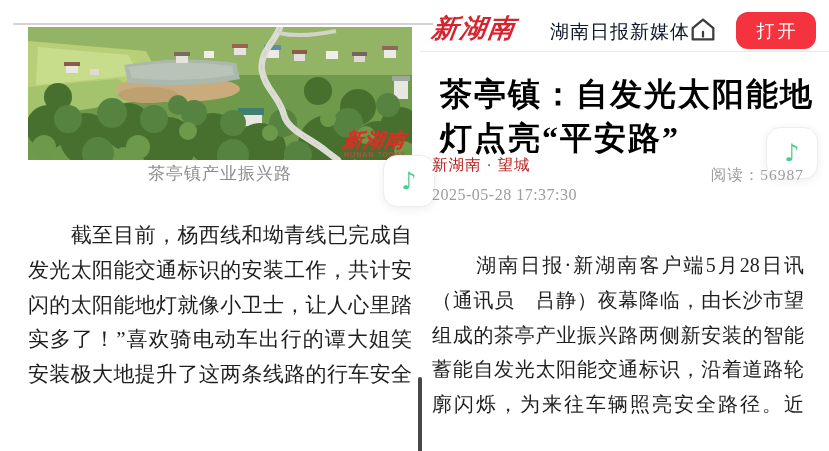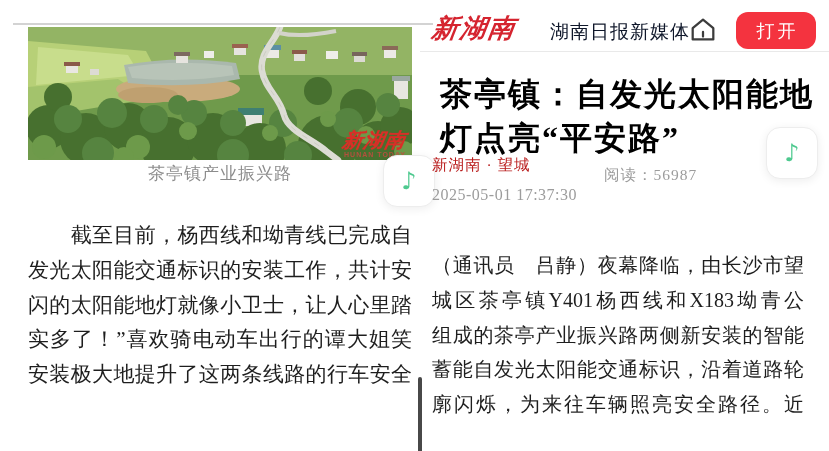--- a/index.html
+++ b/index.html
@@ -47,21 +47,21 @@
   .open-btn{left:736px;top:12px;width:80px;height:37px;border:none;border-radius:12px;
       color:#ffffff;font-size:18px;letter-spacing:3px;text-indent:3px;
       font-family:"Liberation Sans",sans-serif;
       display:flex;align-items:center;justify-content:center;cursor:pointer;}
   .hdr-line{left:420px;top:51px;width:409px;height:1px;background:#e9e9e9;}
 
   
   .title{left:432px;top:64px;width:378px;margin:8px;
       font-size:32px;font-weight:700;color:#000;line-height:44px;letter-spacing:2px;}
   .byline{left:432px;top:155px;font-size:15.5px;color:#b91c1c;letter-spacing:1px;}
-  .reads{left:604px;top:165px;width:200px;
+  .reads{left:604px;top:165px;width:200px;text-align:right;
       font-size:15.5px;color:#9c9c9c;letter-spacing:1px;}
   .dateline{left:432px;top:186px;font-size:16px;color:#9c9c9c;letter-spacing:.5px;}
 
   
   .vbar{left:418px;top:377px;width:4px;height:74px;background:#484848;
       border-radius:2px 2px 0 0;}
 </style>
 </head>
 <body>
 
@@ -183,23 +183,23 @@
 </div>
 
 <button class="abs open-btn" style="background:#f4333f;">打开</button>
 
 <div class="abs hdr-line"></div>
 
 <h1 class="abs title">茶亭镇：自发光太阳能地灯点亮“平安路”</h1>
 
 <div class="abs byline">新湖南 · 望城</div>
 <div class="abs reads">阅读：56987</div>
-<div class="abs dateline">2025-05-01 17:37:30</div>
+<div class="abs dateline">2025-05-28 17:37:30</div>
 
 <div class="abs body-col right-body">
+  <div class="tline">　　湖南日报·新湖南客户端5月28日讯</div>
   <div class="tline">（通讯员　吕静）夜幕降临，由长沙市望</div>
-  <div class="tline">城区茶亭镇Y401杨西线和X183坳青公</div>
   <div class="tline">组成的茶亭产业振兴路两侧新安装的智能</div>
   <div class="tline">蓄能自发光太阳能交通标识，沿着道路轮</div>
   <div class="tline">廓闪烁，为来往车辆照亮安全路径。近</div>
 </div>
 
 <div class="abs vbar"></div>
 
 </body></html>

